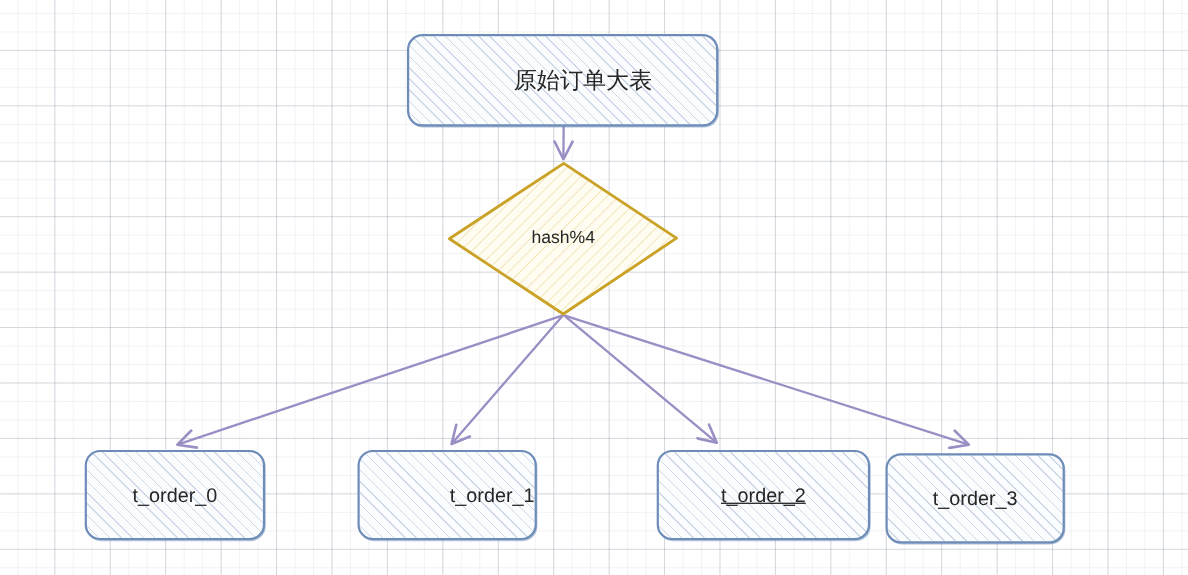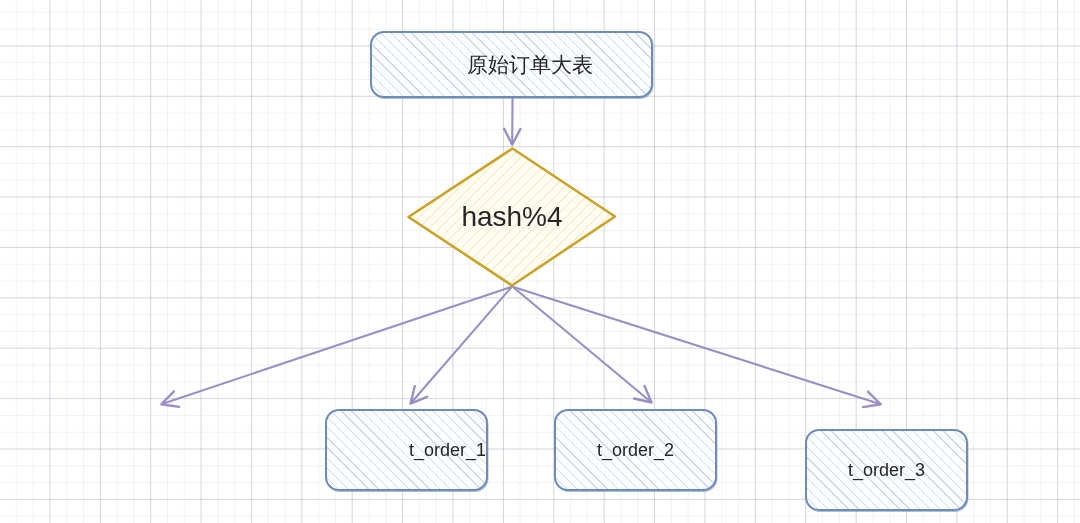--- a/index.html
+++ b/index.html
@@ -84,21 +84,21 @@
   }
   .diamond-label {
     position: absolute;
     left: 0;
     top: 0;
     width: 100%;
     height: 100%;
     display: flex;
     align-items: center;
     justify-content: center;
-    font-size: 28px;
+    font-size: 16px;
     color: #262626;
     z-index: 3;
   }
 
   
   #watermark {
     position: absolute;
     right: 12px;
     bottom: 8px;
     font-size: 16px;
@@ -127,45 +127,48 @@
       <path d="M 511 287 L 162 404" marker-end="url(#arrowOpen)"></path>
 
       <path d="M 511.5 287 L 411 403" marker-end="url(#arrowOpen)"></path>
 
       <path d="M 513 287 L 651 402" marker-end="url(#arrowOpen)"></path>
 
       <path d="M 513.5 287 L 880 404" marker-end="url(#arrowOpen)"></path>
     </g>
   </svg>
 
-  <div class="node box box-top" style="left:370px; top:31px; width:283px; height:67px;padding-left:37px;">
+  <div class="node box box-top" style="left:370px; top:31px; width:283px; height:84px;padding-left:37px;">
     <span class="node-label">原始订单大表</span>
   </div>
 
   <div class="diamond-wrap" style="left:406px; top:146px; width:212px; height:142px;">
     <svg class="diamond-svg" width="212" height="142" viewBox="0 0 212 142">
       <defs>
         <pattern id="goldHatch" patternUnits="userSpaceOnUse" width="7.4" height="7.4" patternTransform="rotate(45)">
           <line x1="0" y1="0" x2="0" y2="7.4" stroke="#e8cf86" stroke-width="1.05"></line>
         </pattern>
       </defs>
       <polygon points="106.5,2.5 209,70.5 106,139.5 2.5,71" fill="#fffdf2" stroke="none"></polygon>
       <polygon points="106.5,2.5 209,70.5 106,139.5 2.5,71" fill="url(#goldHatch)" stroke="none" opacity="0.85"></polygon>
       <polygon points="106.5,2.5 209,70.5 106,139.5 2.5,71" fill="none" stroke="#c9a227" stroke-width="2.6" stroke-linejoin="round"></polygon>
     </svg>
     <div class="diamond-label">hash%4</div>
   </div>
 
+  <div class="node box box-leaf" style="left:77px; top:409px; width:164px; height:82px;">
+    <span class="node-label">t_order_0</span>
+  </div>
 
   <div class="node box box-leaf" style="left:325px; top:409px; width:163px; height:82px;justify-content:flex-end;">
     <span class="node-label">t_order_1</span>
   </div>
 
-  <div class="node box box-leaf" style="left:554px; top:409px; width:163px; height:82px;">
+  <div class="node box box-leaf" style="left:597px; top:409px; width:194px; height:82px;text-decoration:underline;">
     <span class="node-label">t_order_2</span>
   </div>
 
-  <div class="node box box-leaf" style="left:805px; top:429px; width:163px; height:82px;">
+  <div class="node box box-leaf" style="left:805px; top:412px; width:163px; height:82px;">
     <span class="node-label">t_order_3</span>
   </div>
 
 
 </div>
 
 </body></html>

